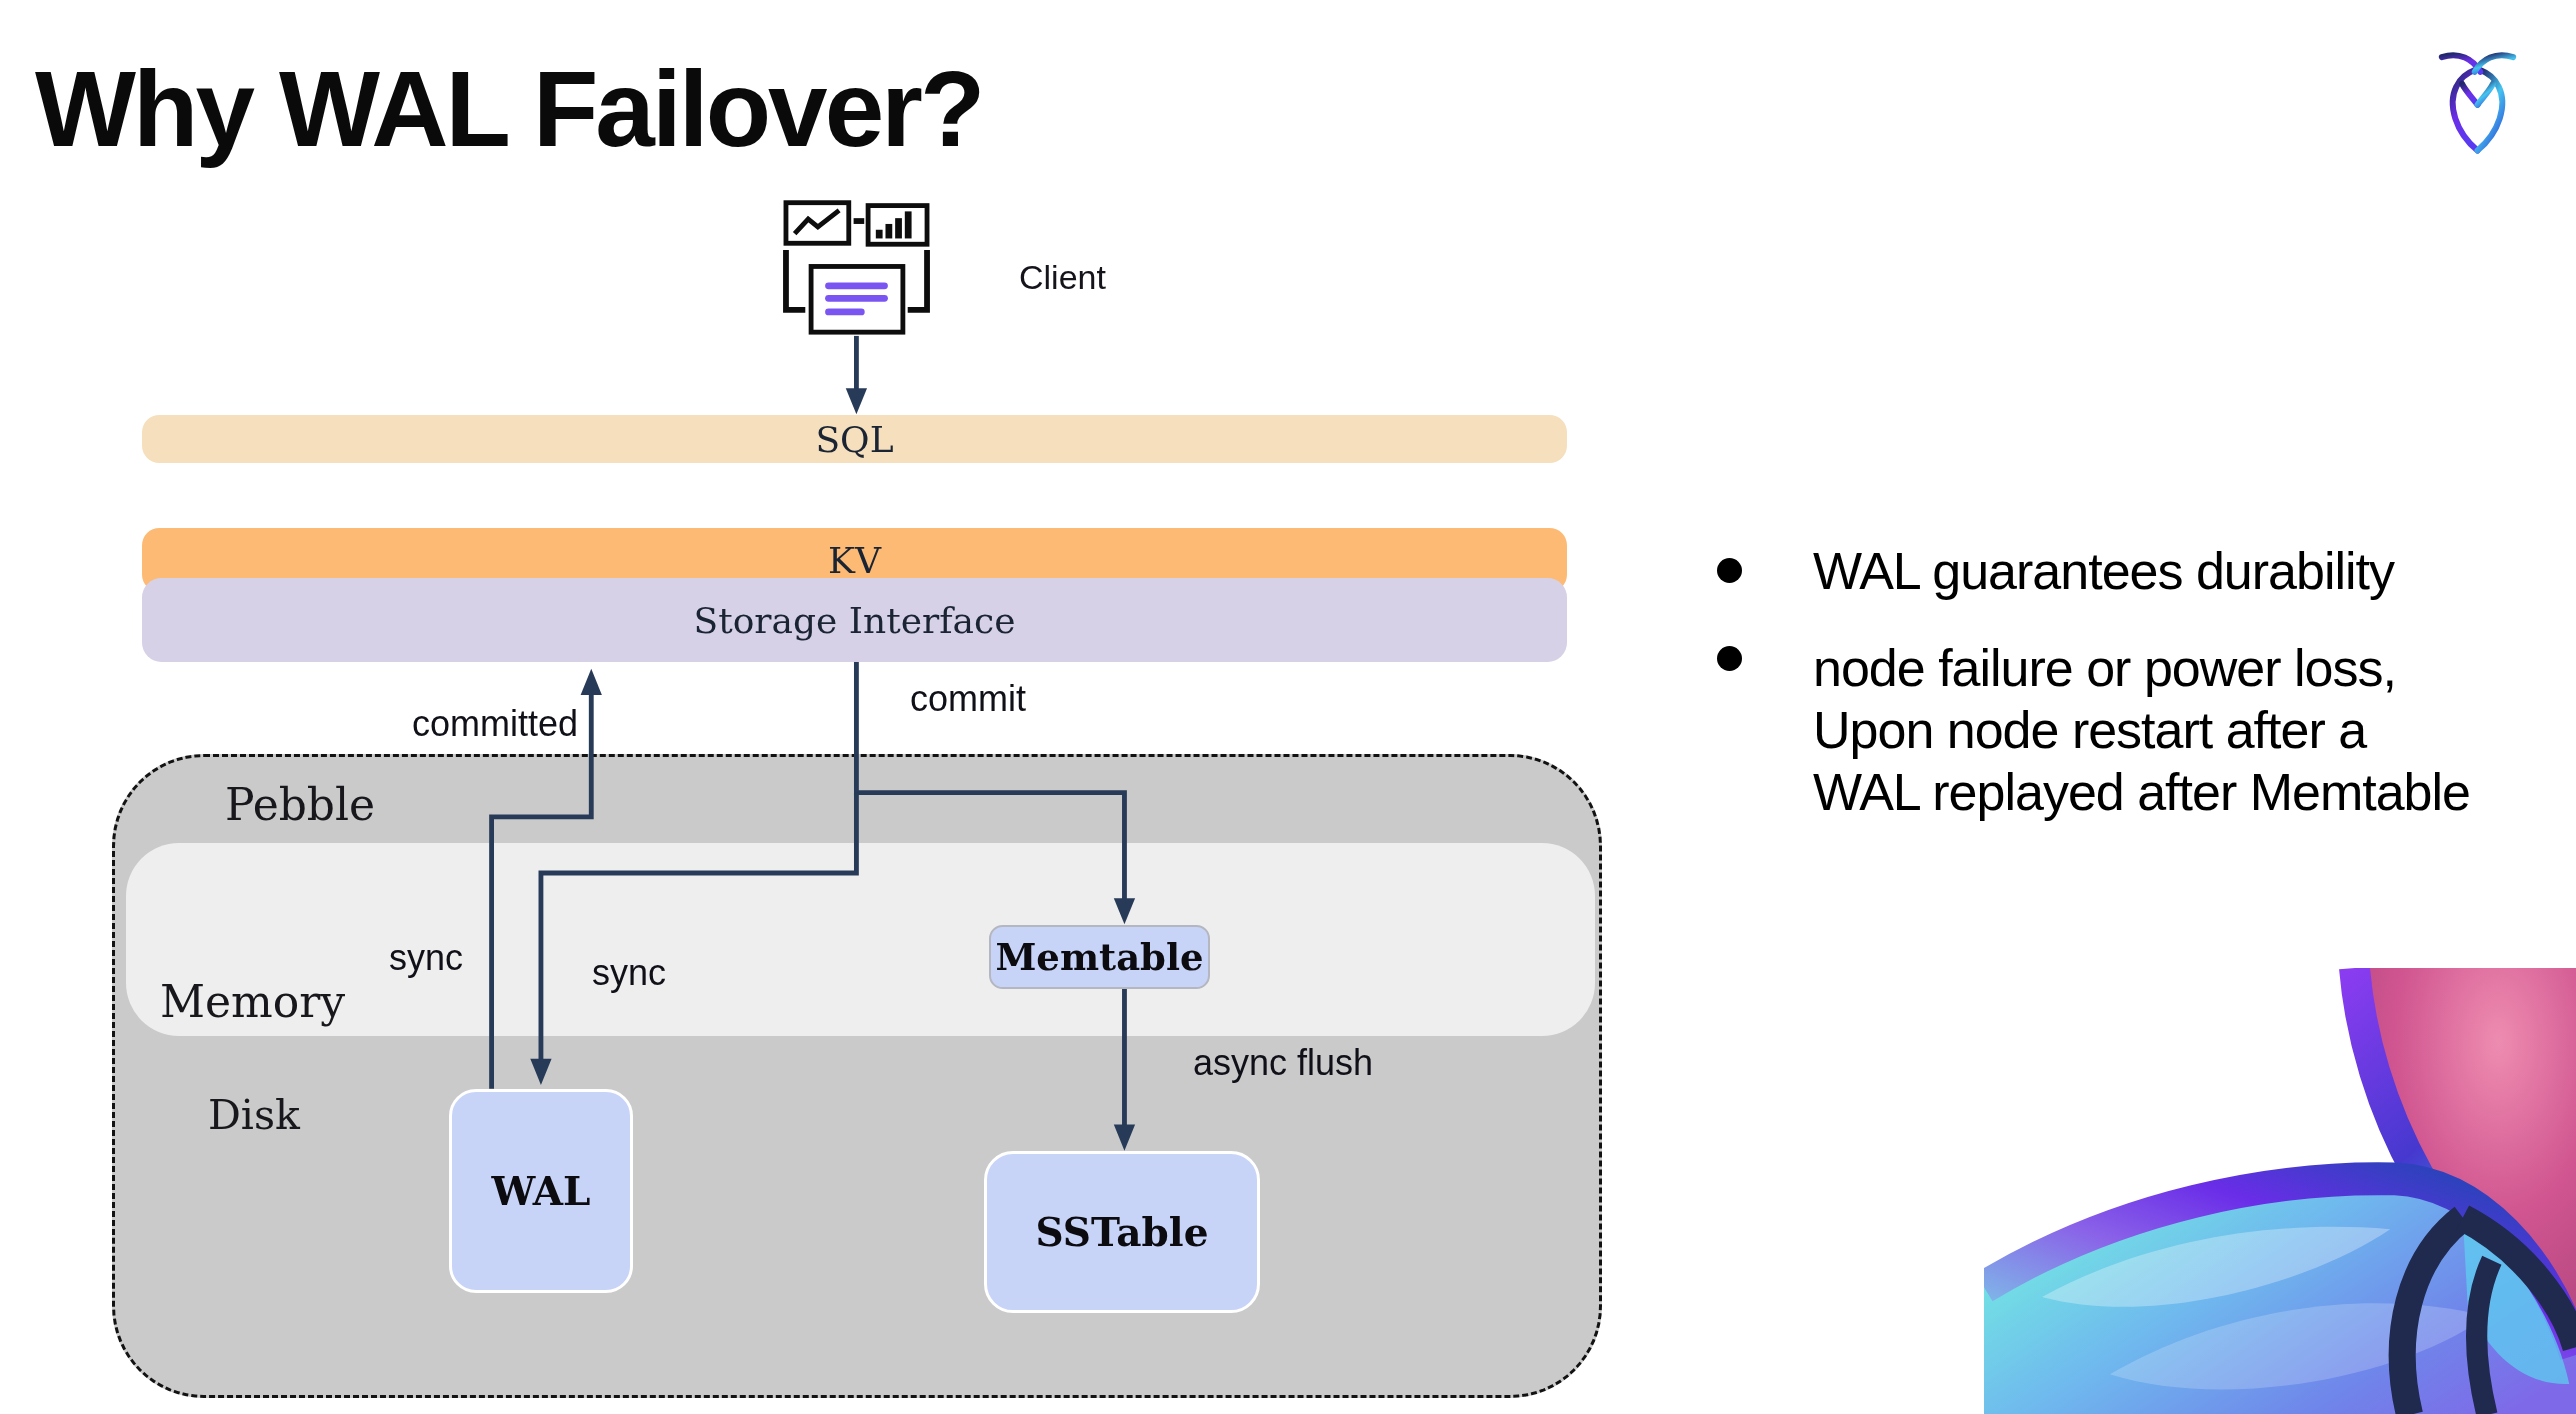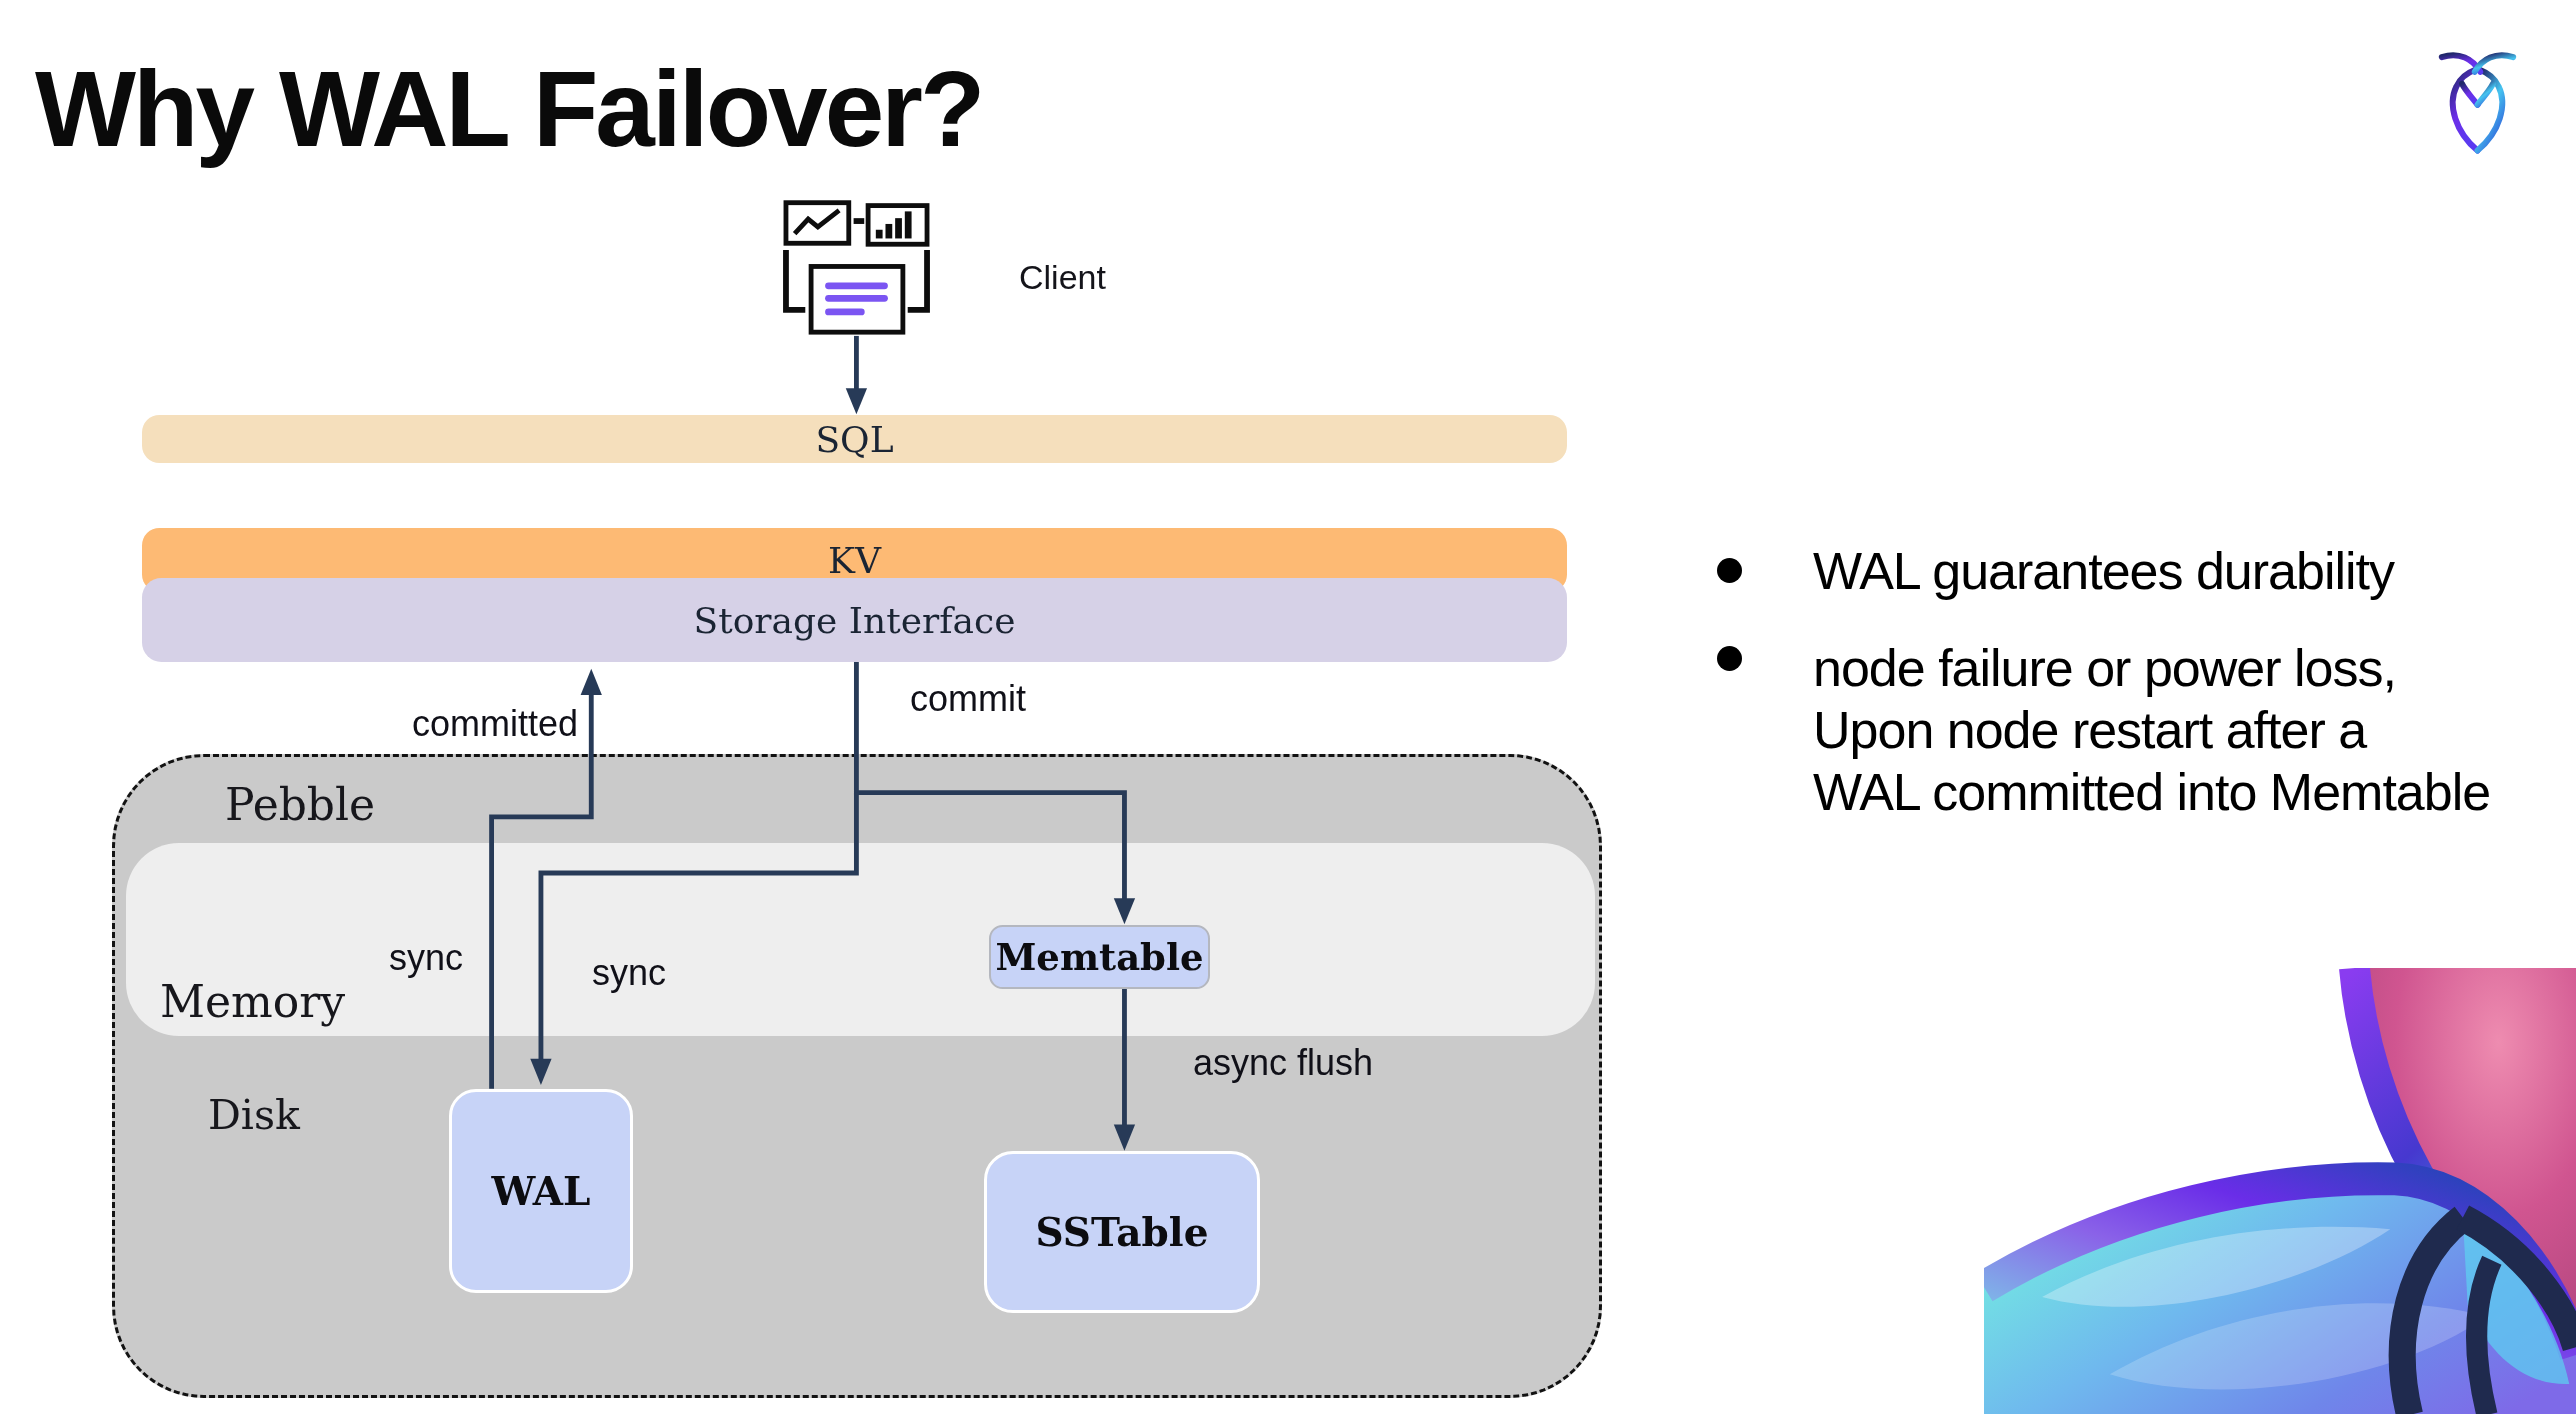--- a/index.html
+++ b/index.html
@@ -168,21 +168,21 @@
   <div class="edge-label lbl-async">async flush</div>
 
   <div class="bullet-dot dot-1"></div>
   <div class="bullet-text btext-1">
     <div>WAL guarantees durability</div>
   </div>
   <div class="bullet-dot dot-2"></div>
   <div class="bullet-text btext-2">
     <div>node failure or power loss,</div>
     <div>Upon node restart after a</div>
-    <div>WAL committed into Memtable</div>
+    <div>WAL replayed after Memtable</div>
   </div>
 
   <svg class="flourish" width="592" height="447" viewBox="0 0 612 462">
     <defs>
       <radialGradient id="gPink" cx="65%" cy="20%" r="85%">
         <stop offset="0" stop-color="#ee8cb0"></stop>
           <stop offset="0.55" stop-color="#d05590"></stop>
           <stop offset="1" stop-color="#b4477f"></stop>
       </radialGradient>
       <linearGradient id="gPinkRim" x1="0" y1="0" x2="0.5" y2="1">

